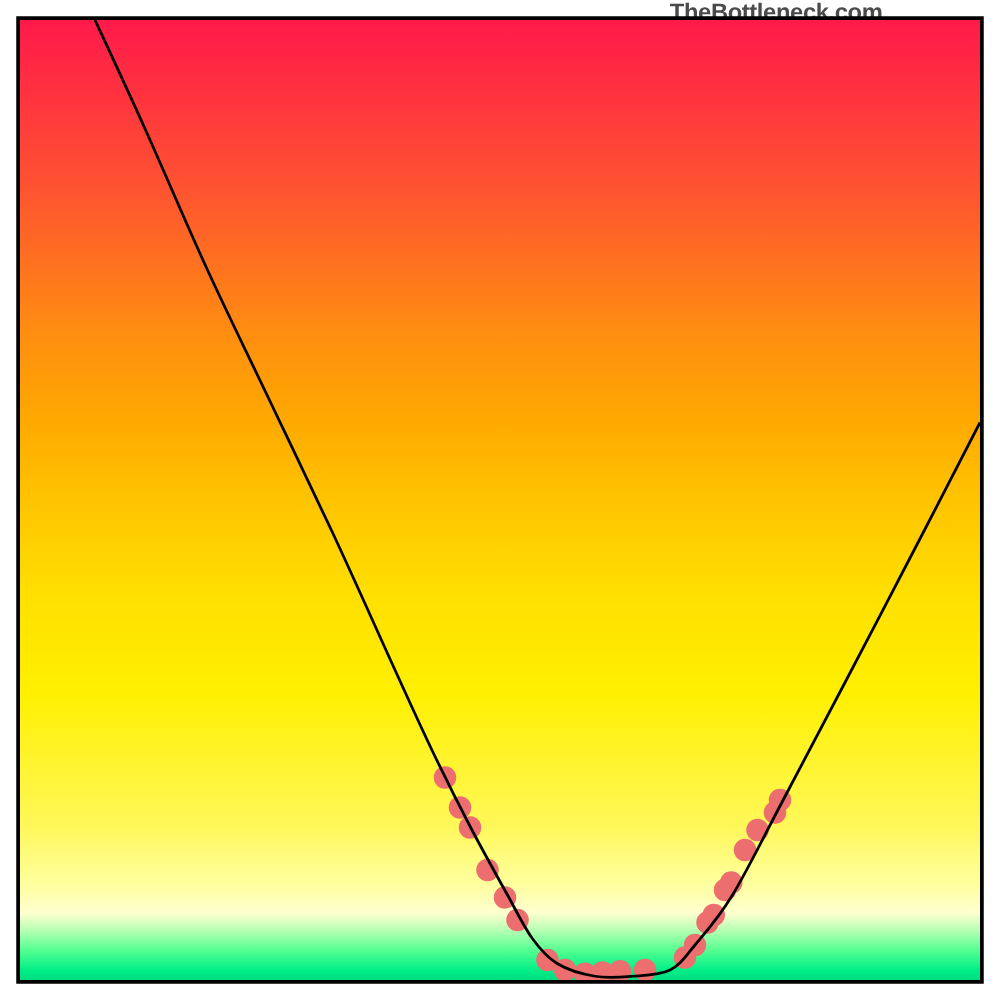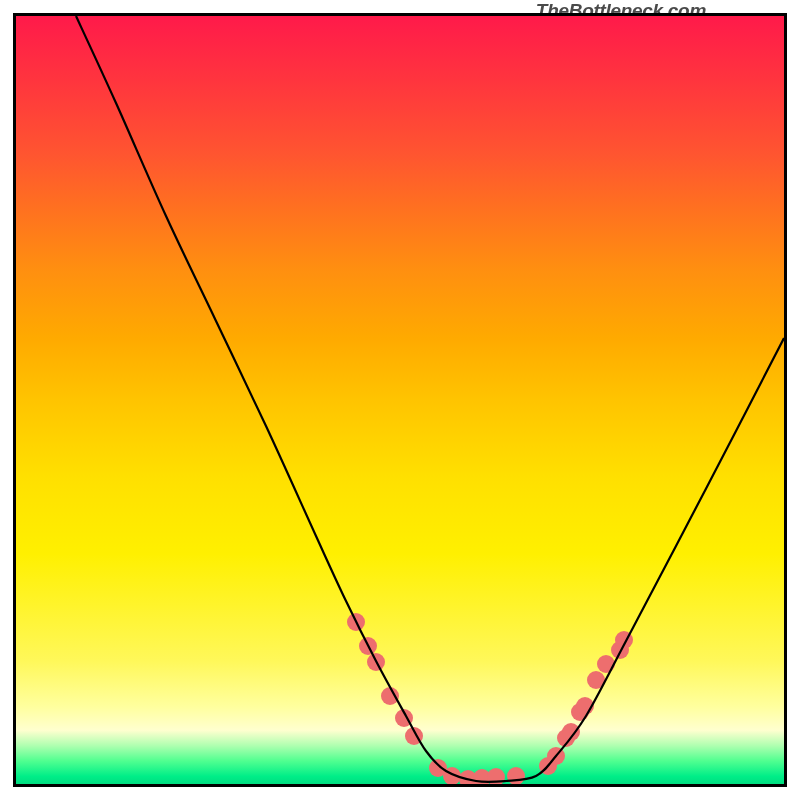--- a/index.html
+++ b/index.html
@@ -7,21 +7,20 @@
     padding: 0;
     width: 800px;
     height: 800px;
     background: #ffffff;
     overflow: hidden;
   }
   .chart-container {
     position: relative;
     width: 720px;
     height: 800px;
-    font-style: italic;
   }
   .plot-frame {
     position: absolute;
     left: 13px;
     top: 13px;
     width: 774px;
     height: 774px;
     border: 3px solid #000;
     box-sizing: border-box;
     overflow: hidden;

